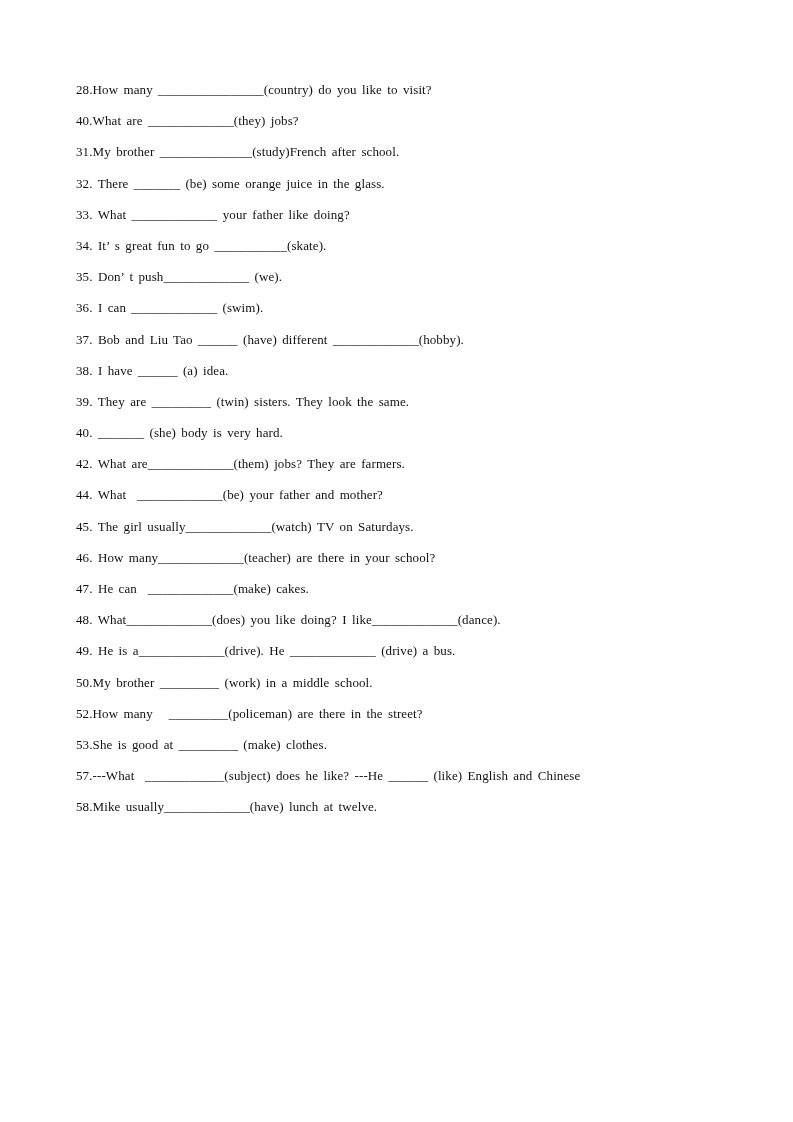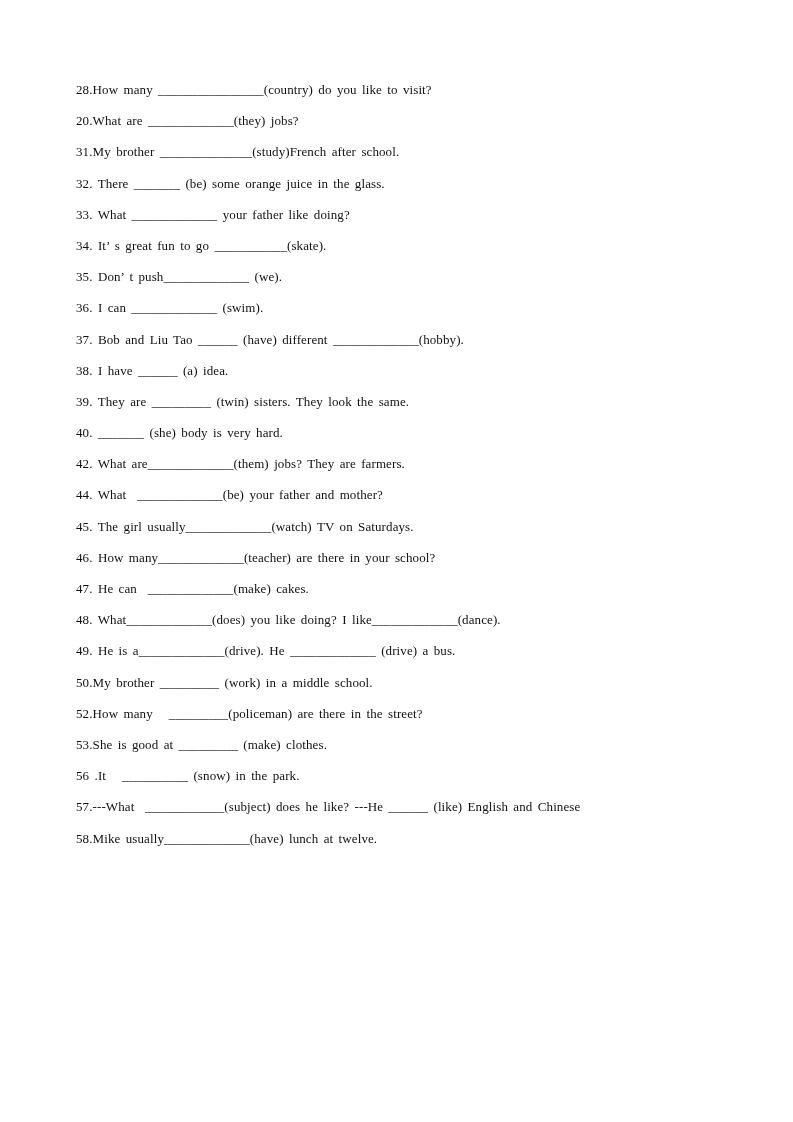--- a/index.html
+++ b/index.html
@@ -31,38 +31,37 @@
     letter-spacing: 0.1px;
   }
 </style>
 </head>
 <body>
 
 <div class="page">
   <div class="content">
 
   <div class="line">28.How many ________________(country) do you like to visit?</div>
-      <div class="line">20.What are _____________(they) jobs?</div>
+      <div class="line">40.What are _____________(they) jobs?</div>
       <div class="line">31.My brother ______________(study)French after school.</div>
       <div class="line">32. There _______ (be) some orange juice in the glass.</div>
       <div class="line">33. What _____________ your father like doing?</div>
       <div class="line">34. It’ s great fun to go ___________(skate).</div>
       <div class="line">35. Don’ t push_____________ (we).</div>
       <div class="line">36. I can _____________ (swim).</div>
       <div class="line">37. Bob and Liu Tao ______ (have) different _____________(hobby).</div>
       <div class="line">38. I have ______ (a) idea.</div>
       <div class="line">39. They are _________ (twin) sisters. They look the same.</div>
       <div class="line">40. _______ (she) body is very hard.</div>
       <div class="line">42. What are_____________(them) jobs? They are farmers.</div>
       <div class="line">44. What  _____________(be) your father and mother?</div>
       <div class="line">45. The girl usually_____________(watch) TV on Saturdays.</div>
       <div class="line">46. How many_____________(teacher) are there in your school?</div>
       <div class="line">47. He can  _____________(make) cakes.</div>
       <div class="line">48. What_____________(does) you like doing? I like_____________(dance).</div>
       <div class="line">49. He is a_____________(drive). He _____________ (drive) a bus.</div>
       <div class="line">50.My brother _________ (work) in a middle school.</div>
       <div class="line">52.How many   _________(policeman) are there in the street?</div>
       <div class="line">53.She is good at _________ (make) clothes.</div>
-      <div class="line">56 .It   __________ (snow) in the park.</div>
       <div class="line">57.---What  ____________(subject) does he like? ---He ______ (like) English and Chinese</div>
       <div class="line">58.Mike usually_____________(have) lunch at twelve.</div>
     </div>
 </div>
 
 </body></html>

